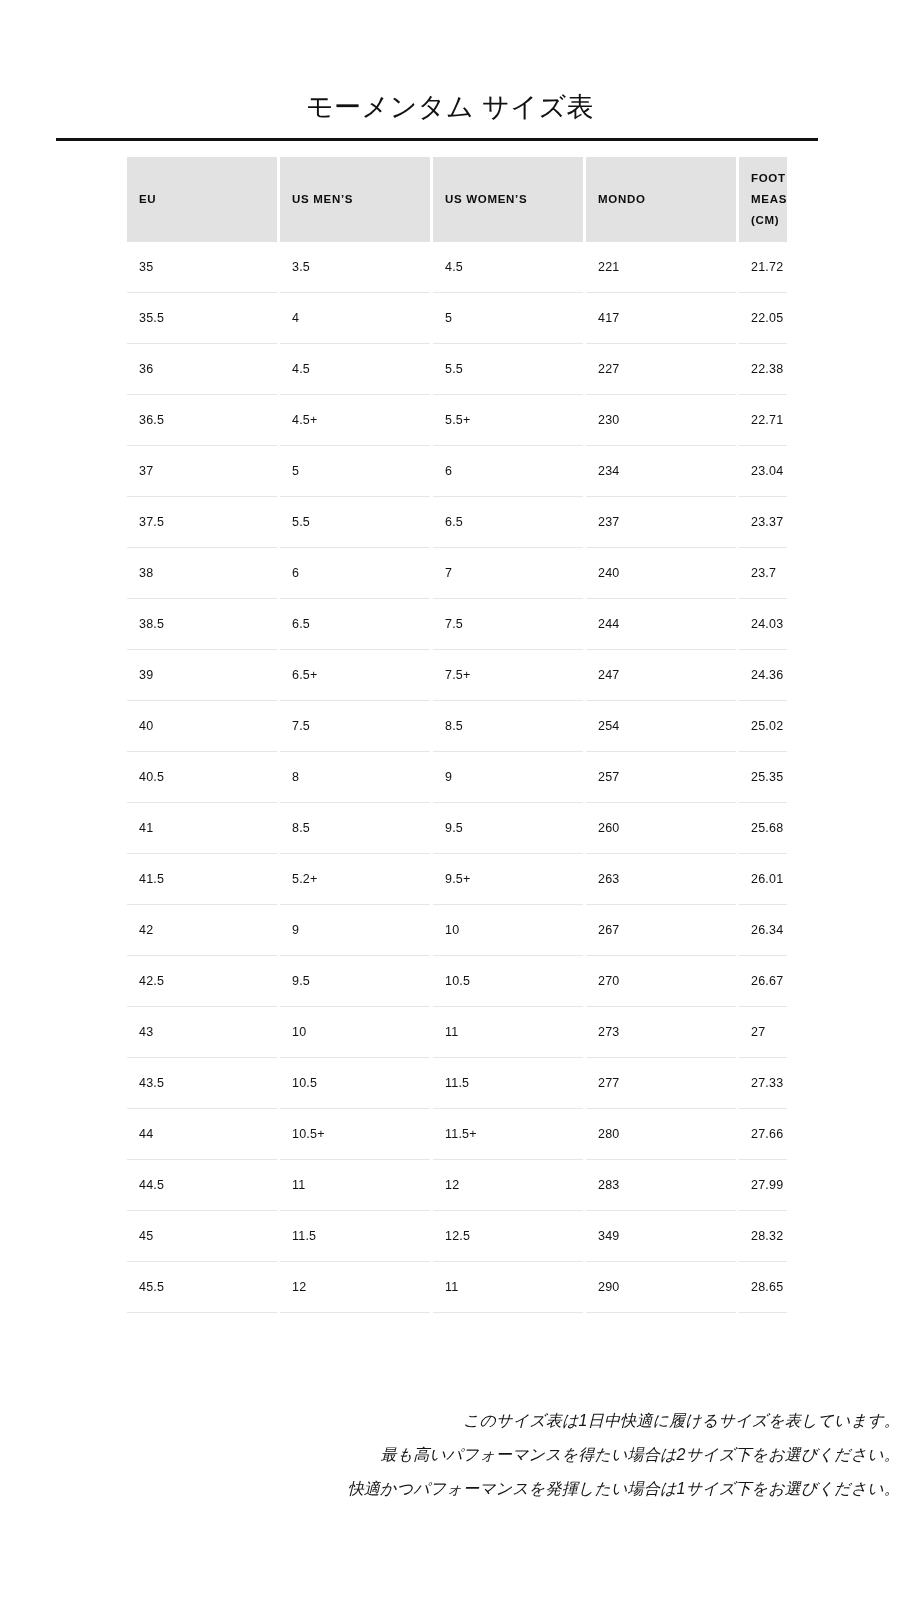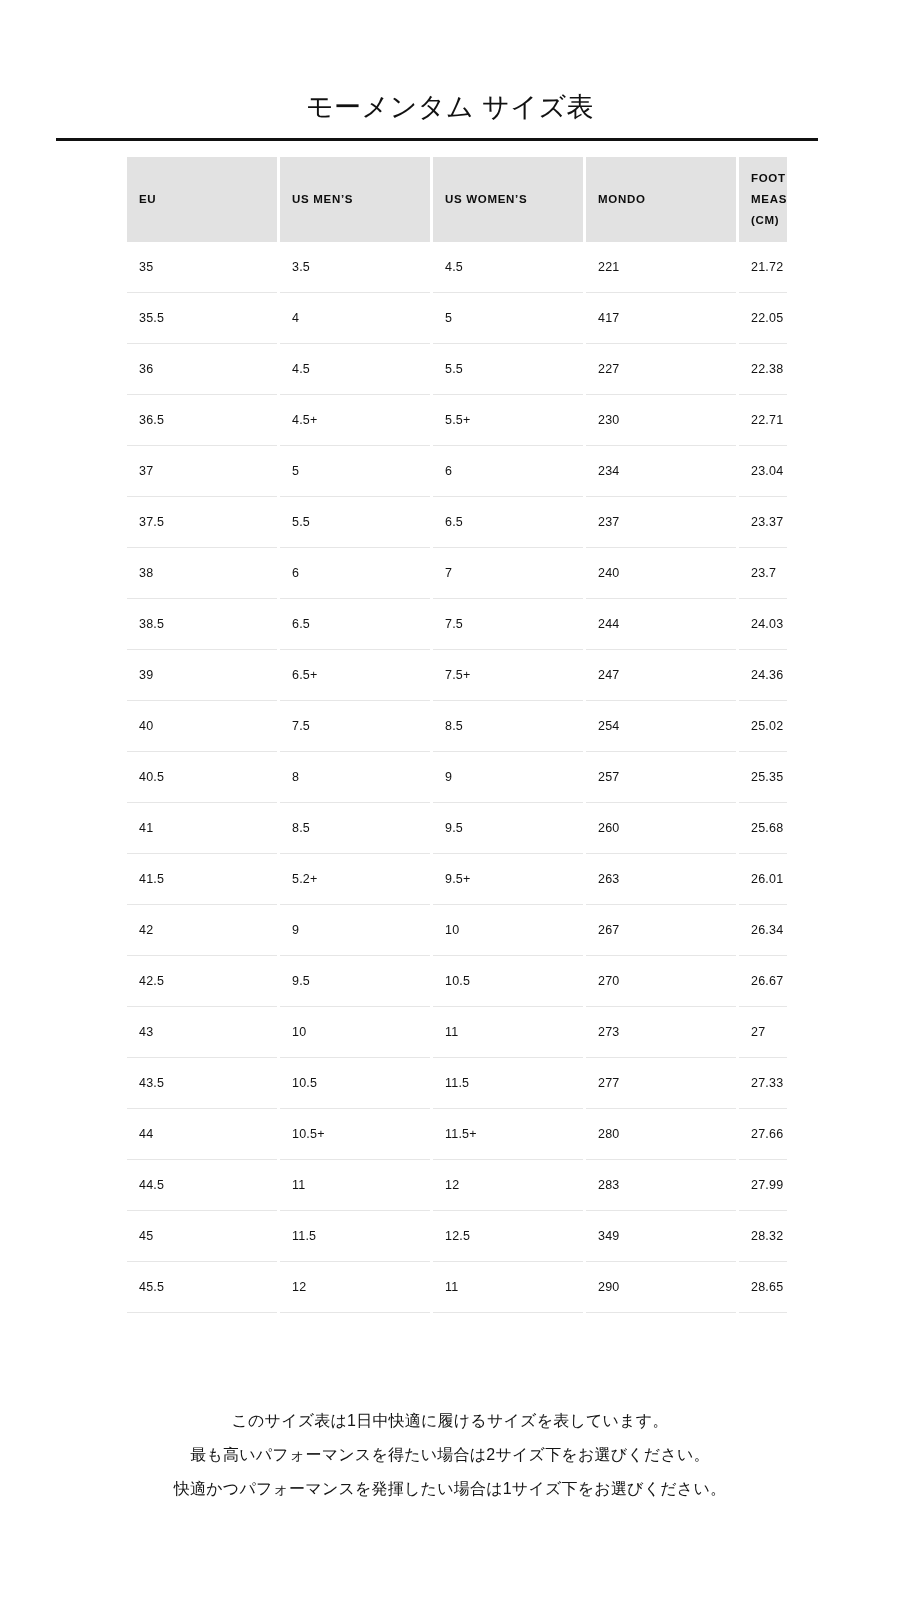--- a/index.html
+++ b/index.html
@@ -106,21 +106,22 @@
   tbody tr:first-child td {
     border-top: 0;
   }
 
   
   .notes {
     position: absolute;
     top: 1404px;
     left: 0;
     width: 900px;
-    text-align: center;
+    text-align: right;
+    font-style: italic;
   }
   .notes p {
     margin: 0;
     font-size: 16px;
     line-height: 34px;
     font-weight: 400;
     letter-spacing: 0.2px;
     color: #141414;
   }
 </style>

